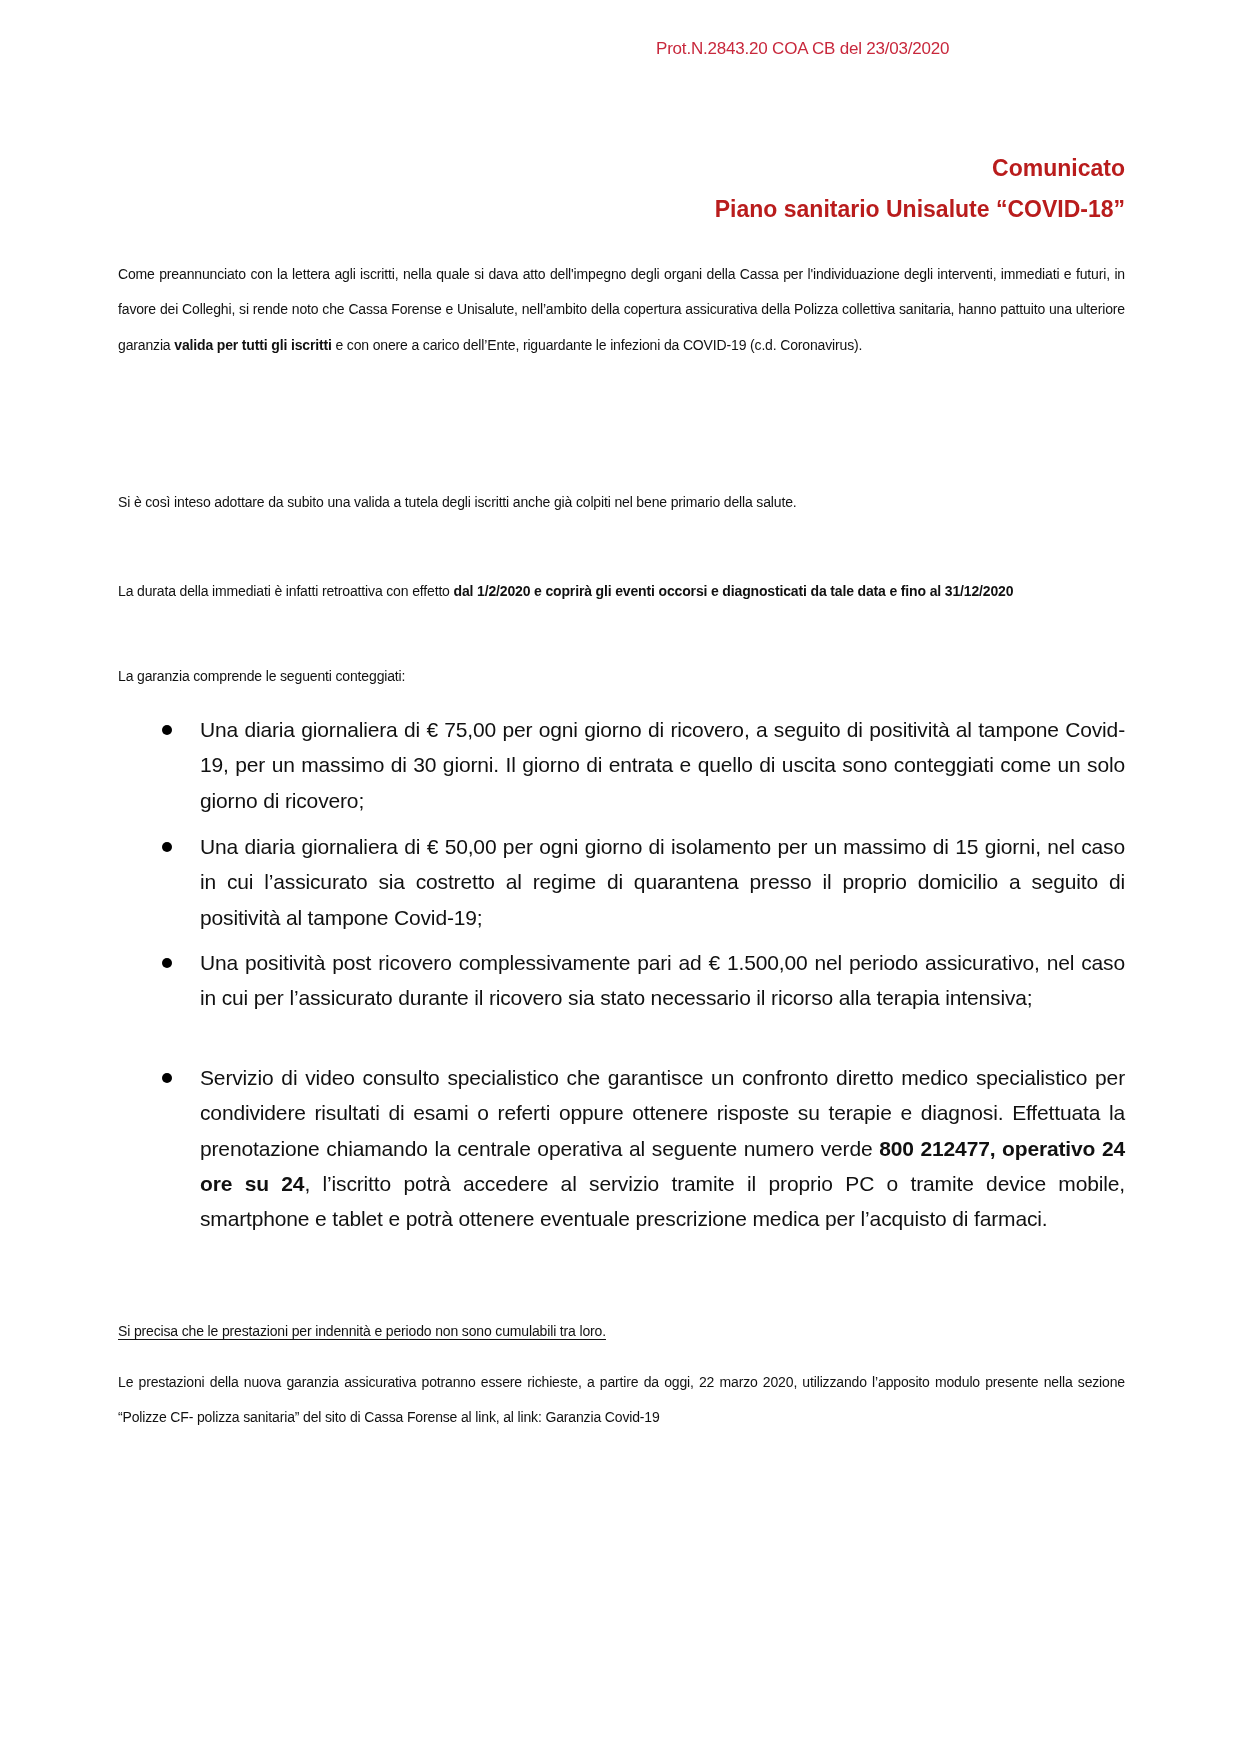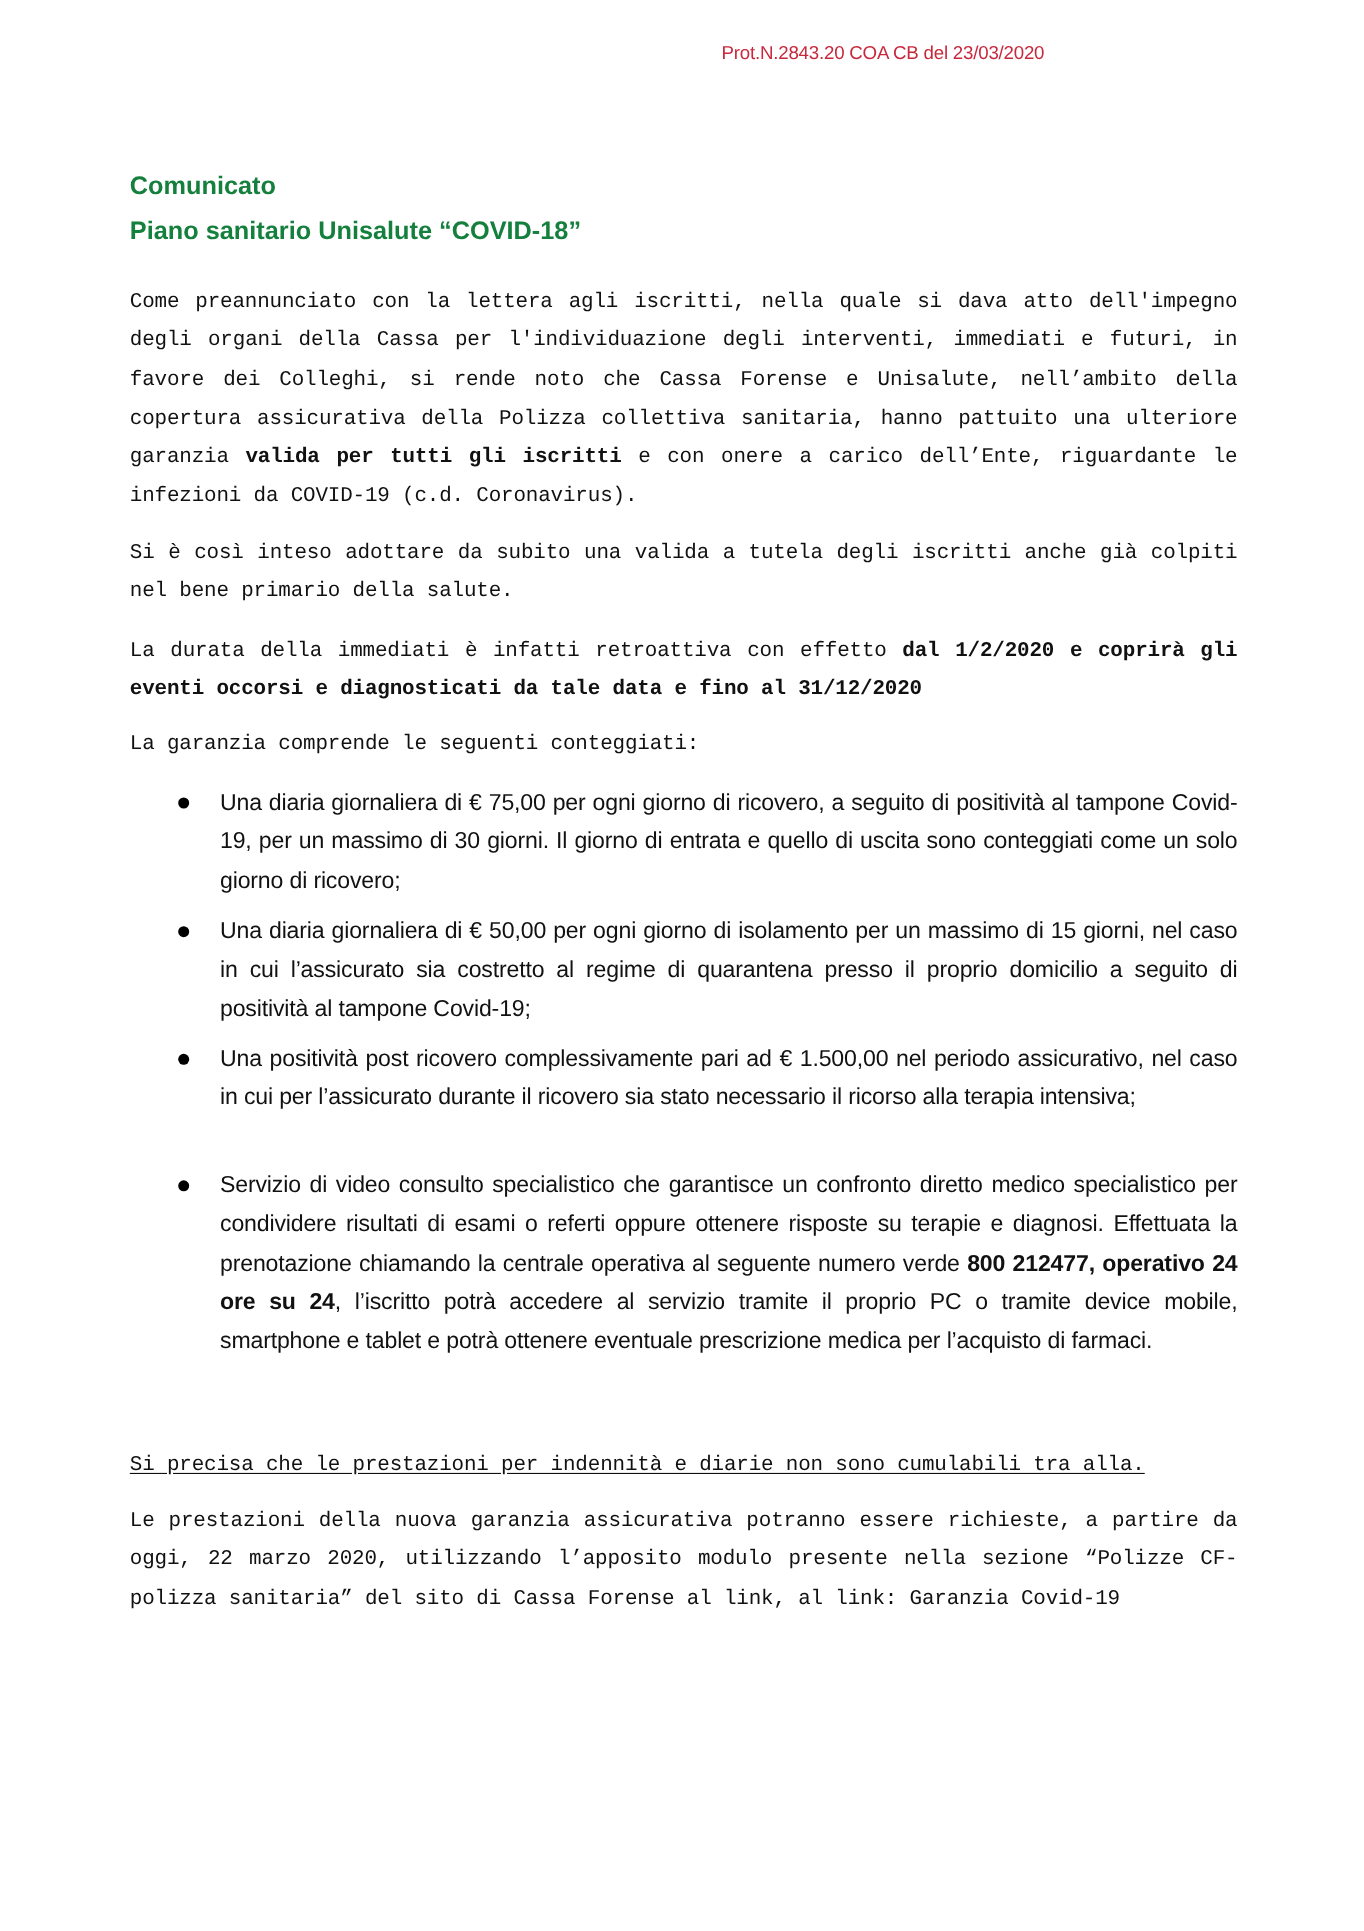--- a/index.html
+++ b/index.html
@@ -1,25 +1,25 @@
 <!DOCTYPE html>
 <html><head>
 <meta charset="utf-8">
 <style>
   html, body { margin: 0; padding: 0; background: #ffffff; }
   body { width: 1240px; height: 1755px; position: relative; overflow: hidden;
          font-family: "Liberation Sans", sans-serif; color: #111; }
   .prot { position: absolute; left: 656px; top: 39px; font-size: 17px; color: #c8283c;
           white-space: nowrap; letter-spacing: -0.2px; }
-  .title { position: absolute; left: 118px; width: 1007px; text-align: left; font-weight: bold;
-           font-size: 23px; color: #15803d; }
+  .title { position: absolute; left: 118px; width: 1007px; text-align: right; font-weight: bold;
+           font-size: 23px; color: #b91c1c; }
   .t1 { top: 155px; }
   .t2 { top: 196px; }
-  .para { position: absolute; left: 118px; width: 1007px; font-size: 19px; line-height: 35.3px;
-          text-align: justify; text-align-last: left; letter-spacing: -0.15px; font-family: Liberation Mono, monospace; }
+  .para { position: absolute; left: 118px; width: 1007px; font-size: 14px; line-height: 35.3px;
+          text-align: justify; text-align-last: left; letter-spacing: -0.15px; }
   .para b { font-weight: bold; }
   .bl { position: absolute; left: 200px; width: 925px; font-size: 21px; line-height: 35.3px;
         text-align: justify; text-align-last: left; letter-spacing: -0.15px; }
   .dot { position: absolute; left: 162px; width: 10px; height: 10px; border-radius: 50%; background: #000; }
   .u { text-decoration: underline; text-underline-offset: 3px; }
 </style>
 </head>
 <body>
 
 <div class="prot">Prot.N.2843.20 COA CB del 23/03/2020</div>
@@ -40,15 +40,15 @@
 
 <div class="dot" style="top:842px"></div>
 <div class="bl" style="top:829px">Una diaria giornaliera di € 50,00 per ogni giorno di isolamento per un massimo di 15 giorni, nel caso in cui l’assicurato sia costretto al regime di quarantena presso il proprio domicilio a seguito di positività al tampone Covid-19;</div>
 
 <div class="dot" style="top:958px"></div>
 <div class="bl" style="top:945px">Una positività post ricovero complessivamente pari ad € 1.500,00 nel periodo assicurativo, nel caso in cui per l’assicurato durante il ricovero sia stato necessario il ricorso alla terapia intensiva;</div>
 
 <div class="dot" style="top:1073px"></div>
 <div class="bl" style="top:1060px"><span>Servizio di video consulto specialistico che garantisce un confronto diretto medico specialistico per condividere risultati di esami o referti oppure ottenere risposte su terapie e diagnosi. Effettuata la prenotazione chiamando la centrale operativa al seguente numero verde </span><b>800 212477, operativo 24 ore su 24</b><span>, l’iscritto potrà accedere al servizio tramite il proprio PC o tramite device mobile, smartphone e tablet e potrà ottenere eventuale prescrizione medica per l’acquisto di farmaci.</span></div>
 
-<div class="para u" style="top:1314px">Si precisa che le prestazioni per indennità e diarie non sono cumulabili tra alla.</div>
+<div class="para u" style="top:1314px">Si precisa che le prestazioni per indennità e periodo non sono cumulabili tra loro.</div>
 
 <div class="para" style="top:1365px">Le prestazioni della nuova garanzia assicurativa potranno essere richieste, a partire da oggi, 22 marzo 2020, utilizzando l’apposito modulo presente nella sezione “Polizze CF- polizza sanitaria” del sito di Cassa Forense al link, al link: Garanzia Covid-19</div>
 
 </body></html>

